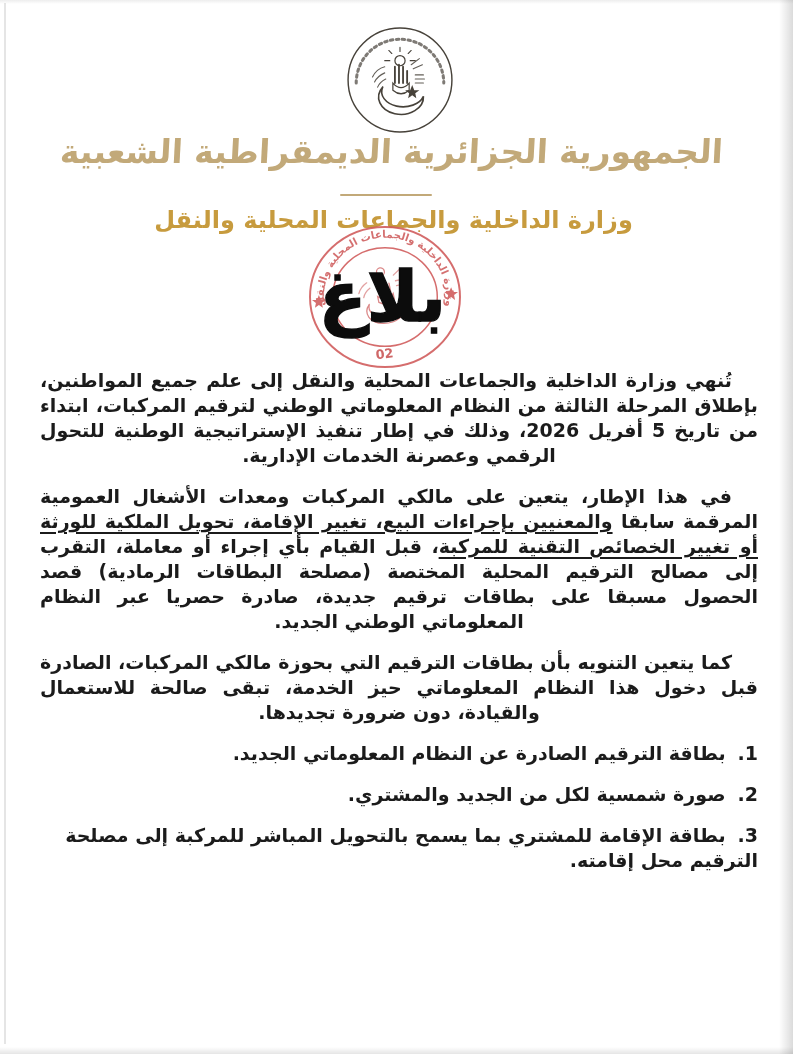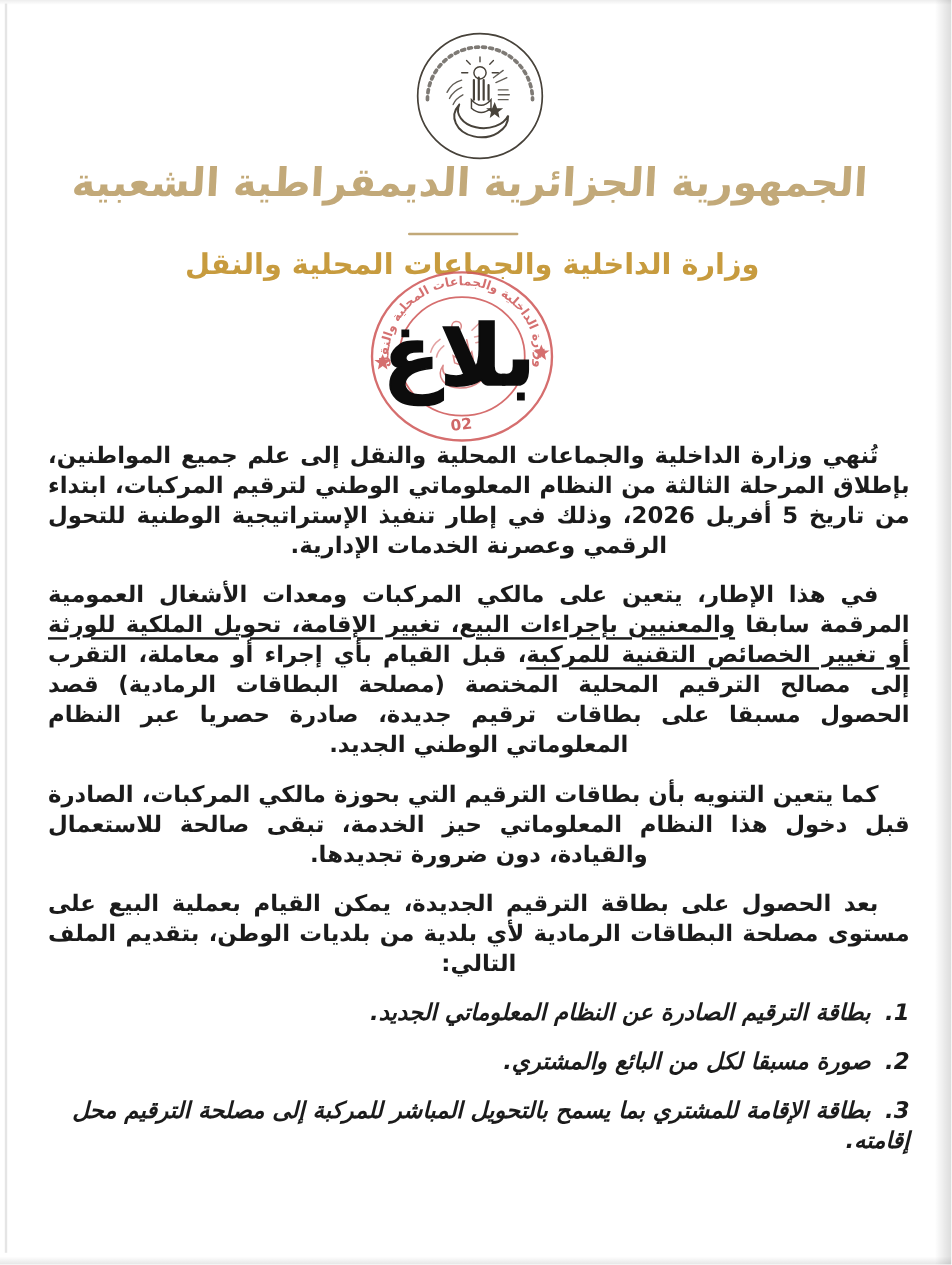--- a/index.html
+++ b/index.html
@@ -62,21 +62,21 @@
     text-align:justify;
     text-align-last:center;
     text-indent:26px;
   }
   .underlined{
     text-decoration:underline;
     text-decoration-thickness:1.5px;
     text-underline-offset:4px;
   }
   .doc-list{margin:0 0 8px 0;}
-  .li{margin:16px 0 4px 0;font-style:italic;}
+  .li{margin:16px 0 4px 0;}
   .li-num{margin-left:12px;}
 </style>
 </head>
 <body>
 
 <div class="page">
 
   <div class="edge-top"></div>
   <div class="edge-left"></div>
   <div class="edge-right"></div>
@@ -134,24 +134,23 @@
       <text x="80" y="136" font-size="13" font-weight="bold" fill="#c95353" text-anchor="middle" transform="rotate(-7 80 136)">02</text>
     </g>
   </svg>
 
   <div class="doc-title">بلاغ</div>
 
   <div class="body-text">
     <p class="para">تُنهي وزارة الداخلية والجماعات المحلية والنقل إلى علم جميع المواطنين، بإطلاق المرحلة الثالثة من النظام المعلوماتي الوطني لترقيم المركبات، ابتداء من تاريخ 5 أفريل 2026، وذلك في إطار تنفيذ الإستراتيجية الوطنية للتحول الرقمي وعصرنة الخدمات الإدارية.</p>
     <p class="para"><span>في هذا الإطار، يتعين على مالكي المركبات ومعدات الأشغال العمومية المرقمة سابقا </span><span class="underlined">والمعنيين بإجراءات البيع، تغيير الإقامة، تحويل الملكية للورثة أو تغيير الخصائص التقنية للمركبة</span><span>، قبل القيام بأي إجراء أو معاملة، التقرب إلى مصالح الترقيم المحلية المختصة (مصلحة البطاقات الرمادية) قصد الحصول مسبقا على بطاقات ترقيم جديدة، صادرة حصريا عبر النظام المعلوماتي الوطني الجديد.</span></p>
     <p class="para">كما يتعين التنويه بأن بطاقات الترقيم التي بحوزة مالكي المركبات، الصادرة قبل دخول هذا النظام المعلوماتي حيز الخدمة، تبقى صالحة للاستعمال والقيادة، دون ضرورة تجديدها.</p>
-    <p class="para">بعد الحصول على بطاقة الترقيم الجديدة، يمكن القيام بعملية البيع على مستوى مصلحة البطاقات الرمادية لأي بلدية من بلديات الوطن، بتقديم الملف التالي:</p>
 
     <div class="doc-list">
       <div class="li"><span class="li-num">1.</span><span>بطاقة الترقيم الصادرة عن النظام المعلوماتي الجديد.</span></div>
-      <div class="li"><span class="li-num">2.</span><span>صورة مسبقا لكل من البائع والمشتري.</span></div>
+      <div class="li"><span class="li-num">2.</span><span>صورة شمسية لكل من الجديد والمشتري.</span></div>
       <div class="li"><span class="li-num">3.</span><span>بطاقة الإقامة للمشتري بما يسمح بالتحويل المباشر للمركبة إلى مصلحة الترقيم محل إقامته.</span></div>
 
     </div>
 
   </div>
 
 </div>
 
 </body></html>

